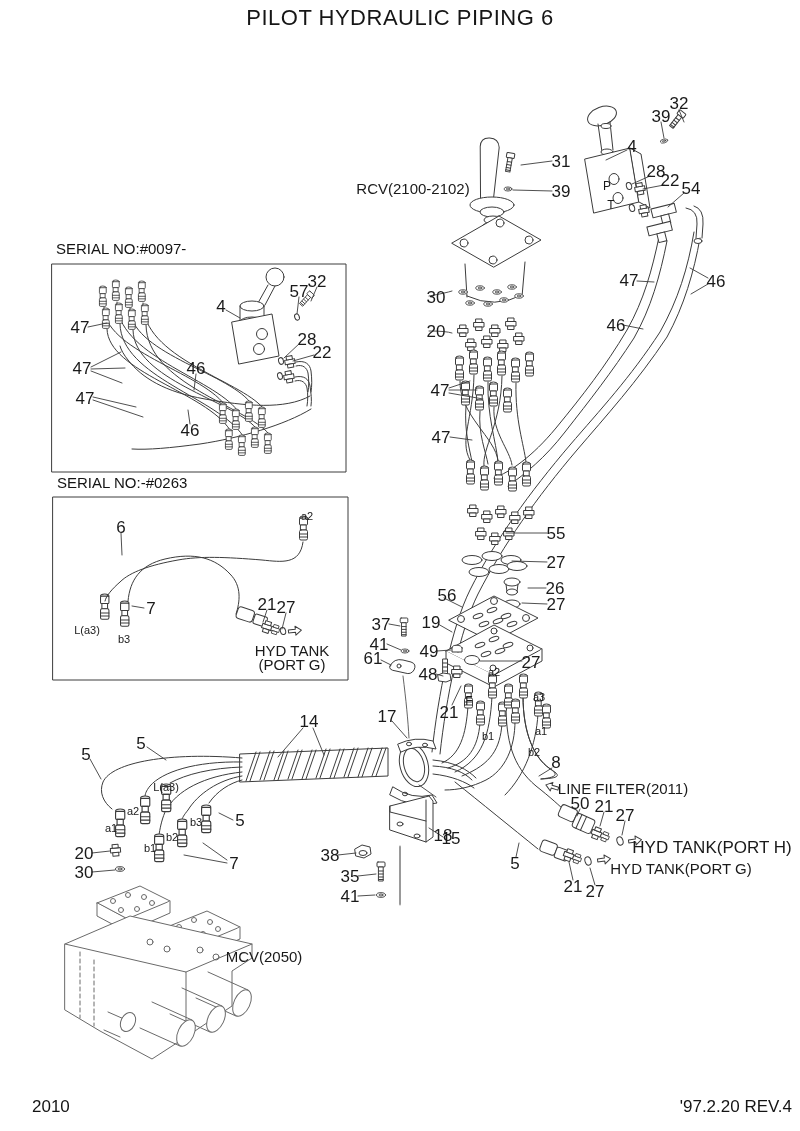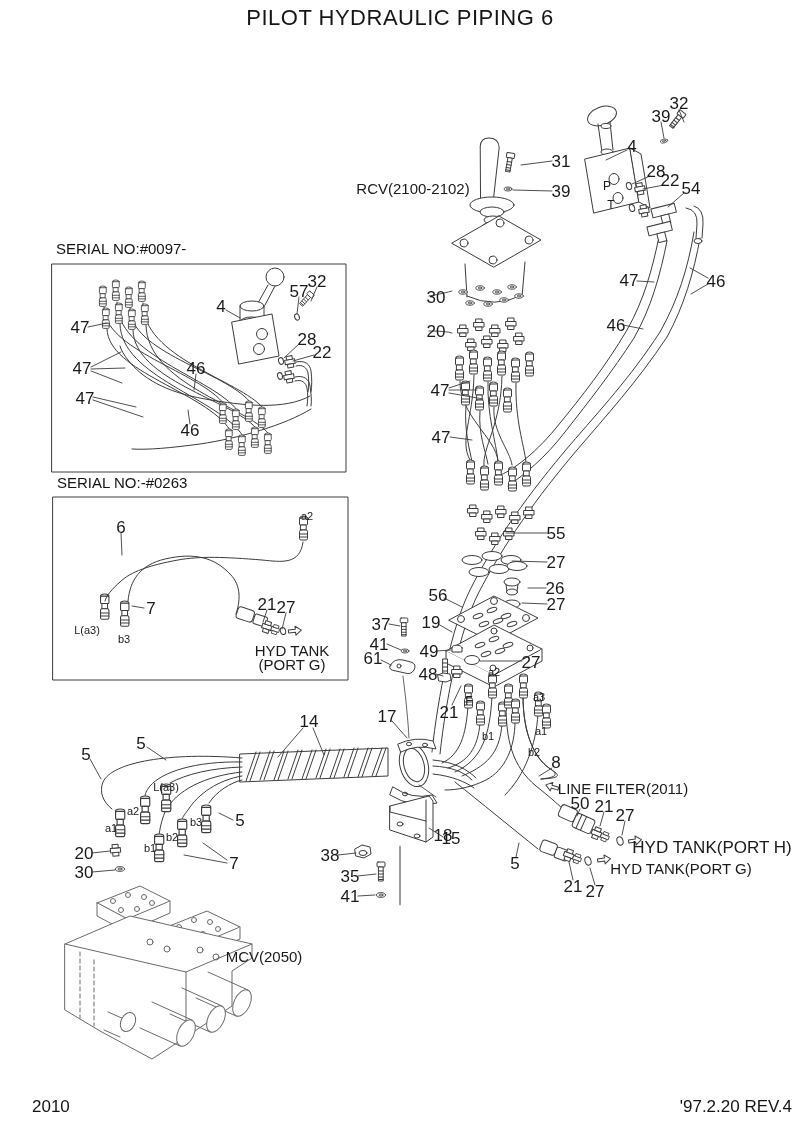--- a/index.html
+++ b/index.html
@@ -532,21 +532,21 @@
       <div class="callout" style="left: 436px; top: 331px;">20</div>
       <div class="callout" style="left: 629px; top: 280px;">47</div>
       <div class="callout" style="left: 716px; top: 281px;">46</div>
       <div class="callout" style="left: 616px; top: 325px;">46</div>
       <div class="callout" style="left: 440px; top: 390px;">47</div>
       <div class="callout" style="left: 441px; top: 437px;">47</div>
       <div class="callout" style="left: 556px; top: 533px;">55</div>
       <div class="callout" style="left: 556px; top: 562px;">27</div>
       <div class="callout" style="left: 555px; top: 588px;">26</div>
       <div class="callout" style="left: 556px; top: 604px;">27</div>
-      <div class="callout" style="left: 432px; top: 595px; padding-left: 12px;">56</div>
+      <div class="callout" style="left: 441px; top: 595px; padding-left: 12px;">56</div>
       <div class="callout" style="left: 431px; top: 622px;">19</div>
       <div class="callout" style="left: 381px; top: 624px;">37</div>
       <div class="callout" style="left: 379px; top: 644px;">41</div>
       <div class="callout" style="left: 373px; top: 658px;">61</div>
       <div class="callout" style="left: 429px; top: 651px;">49</div>
       <div class="callout" style="left: 428px; top: 674px;">48</div>
       <div class="callout" style="left: 531px; top: 662px;">27</div>
       <div class="callout" style="left: 449px; top: 712px;">21</div>
       <div class="callout" style="left: 387px; top: 716px;">17</div>
       <div class="callout" style="left: 309px; top: 721px;">14</div>

